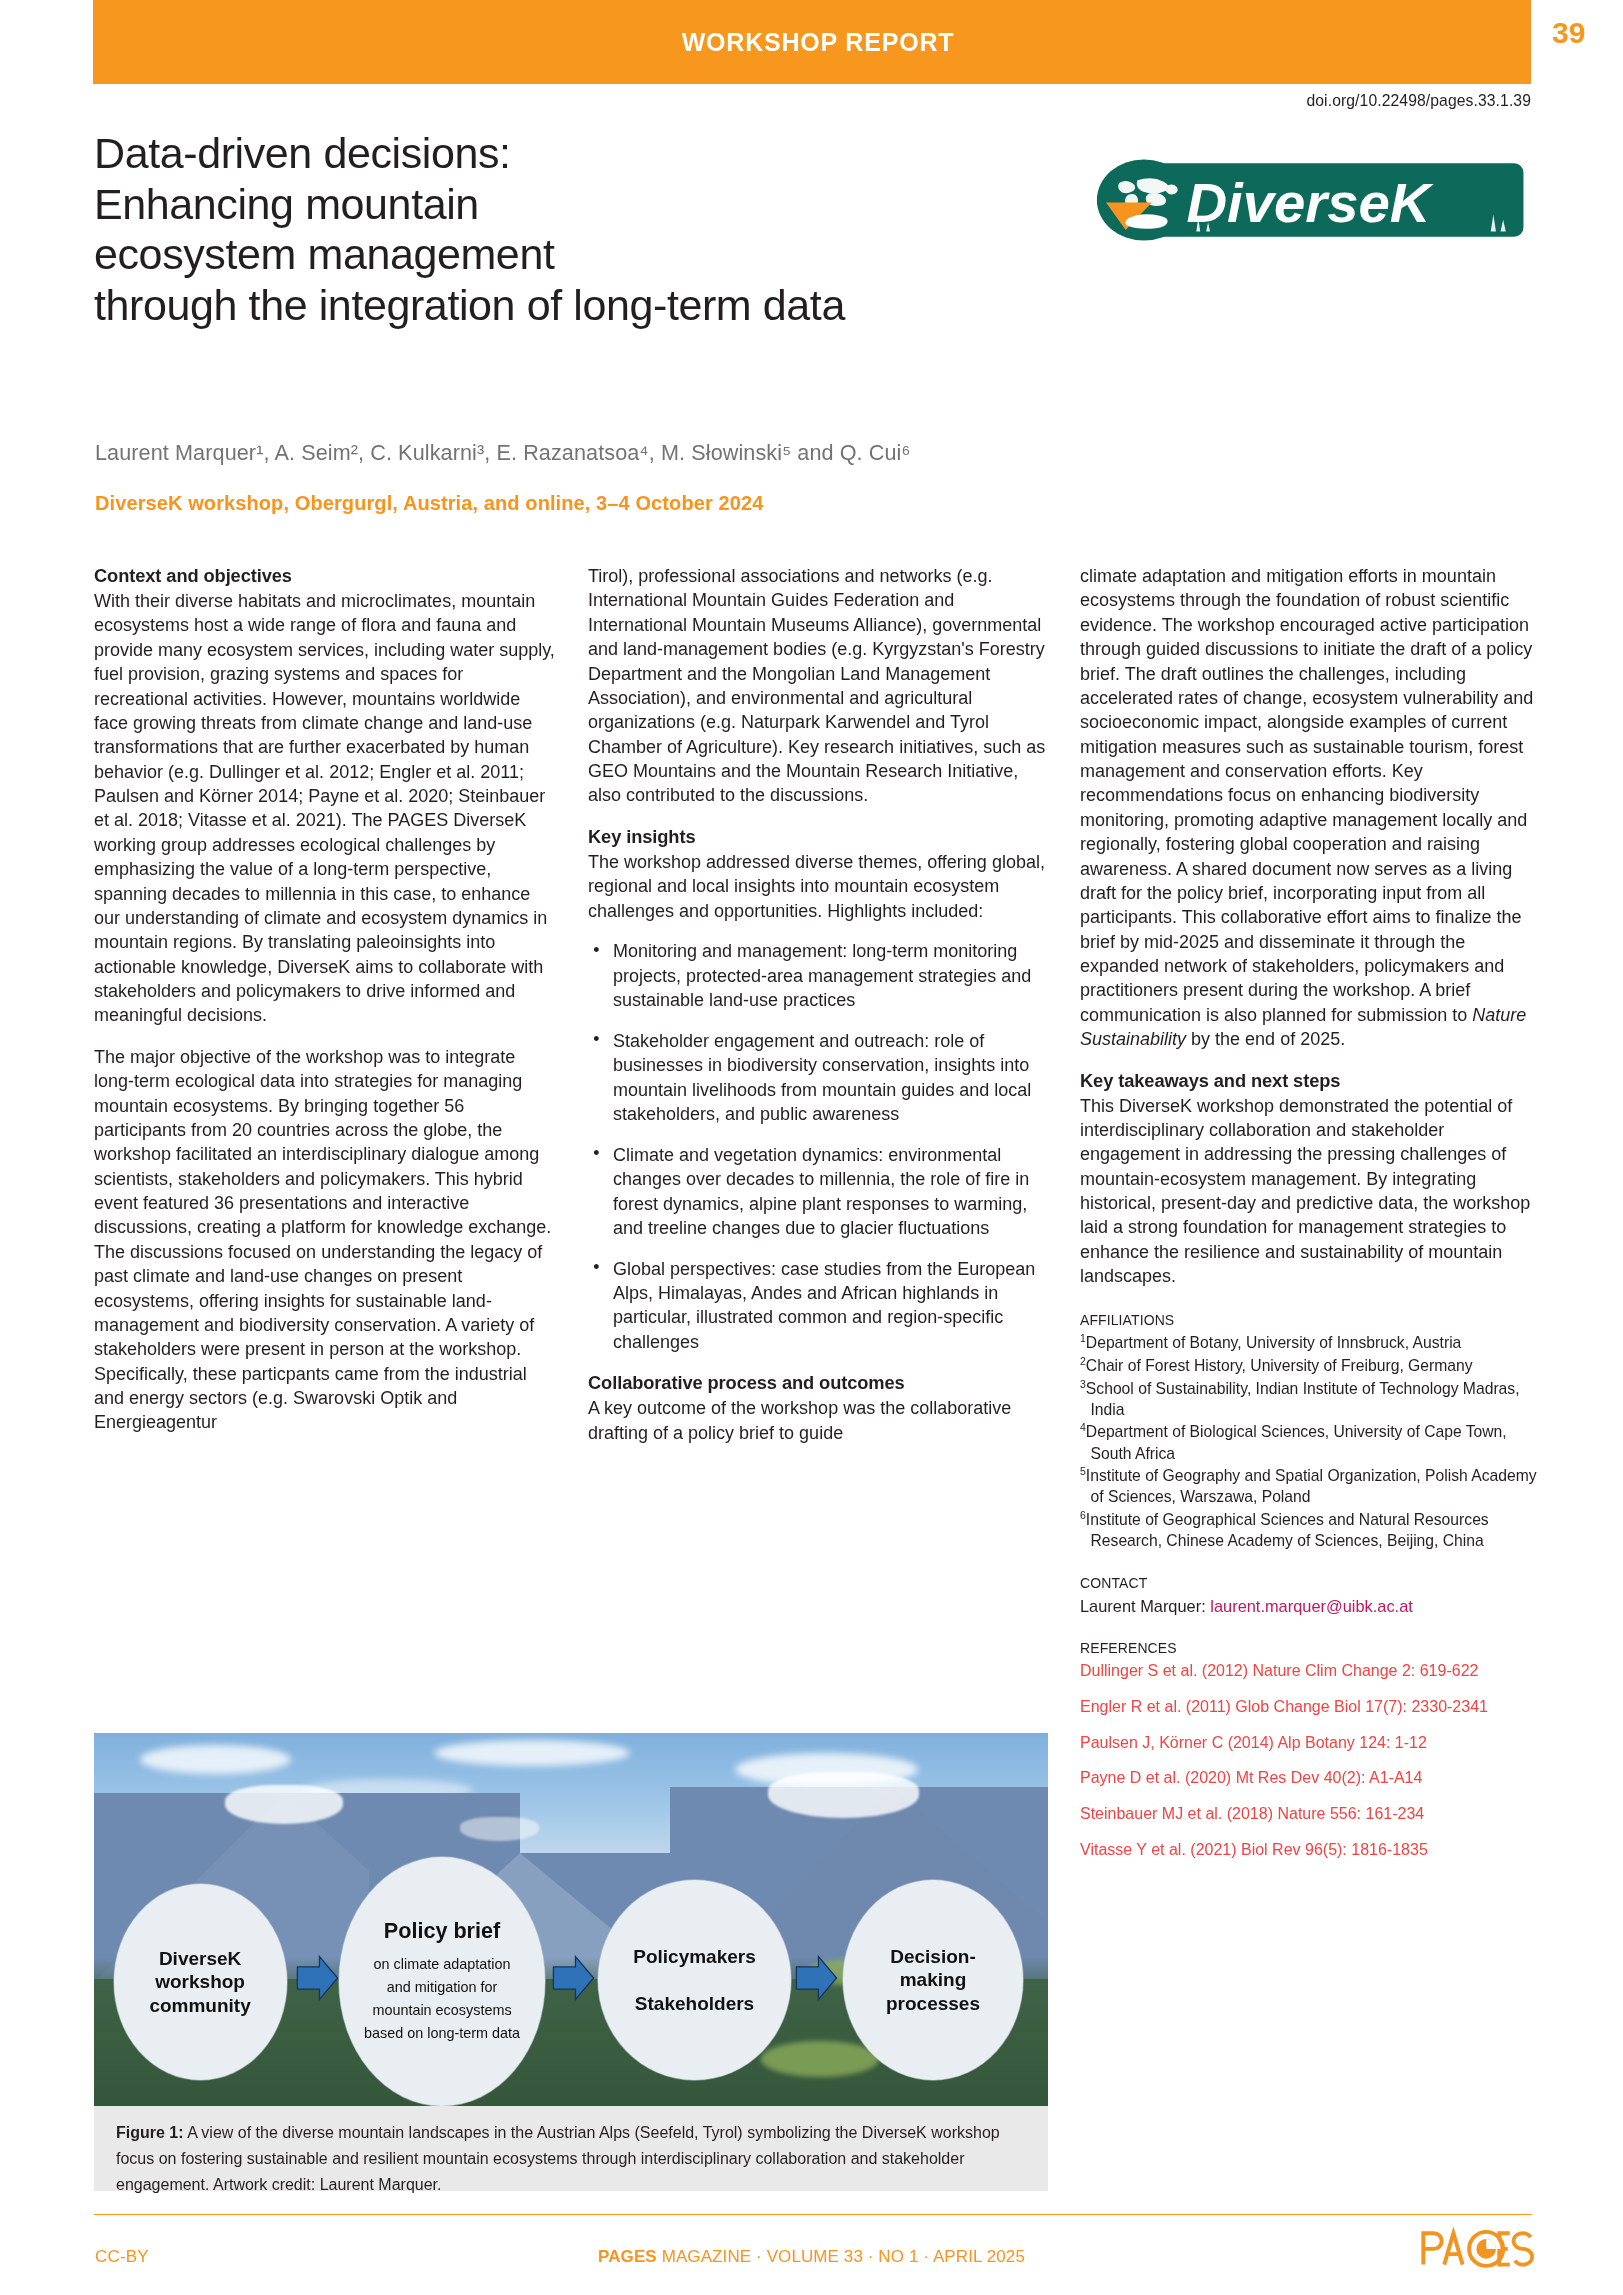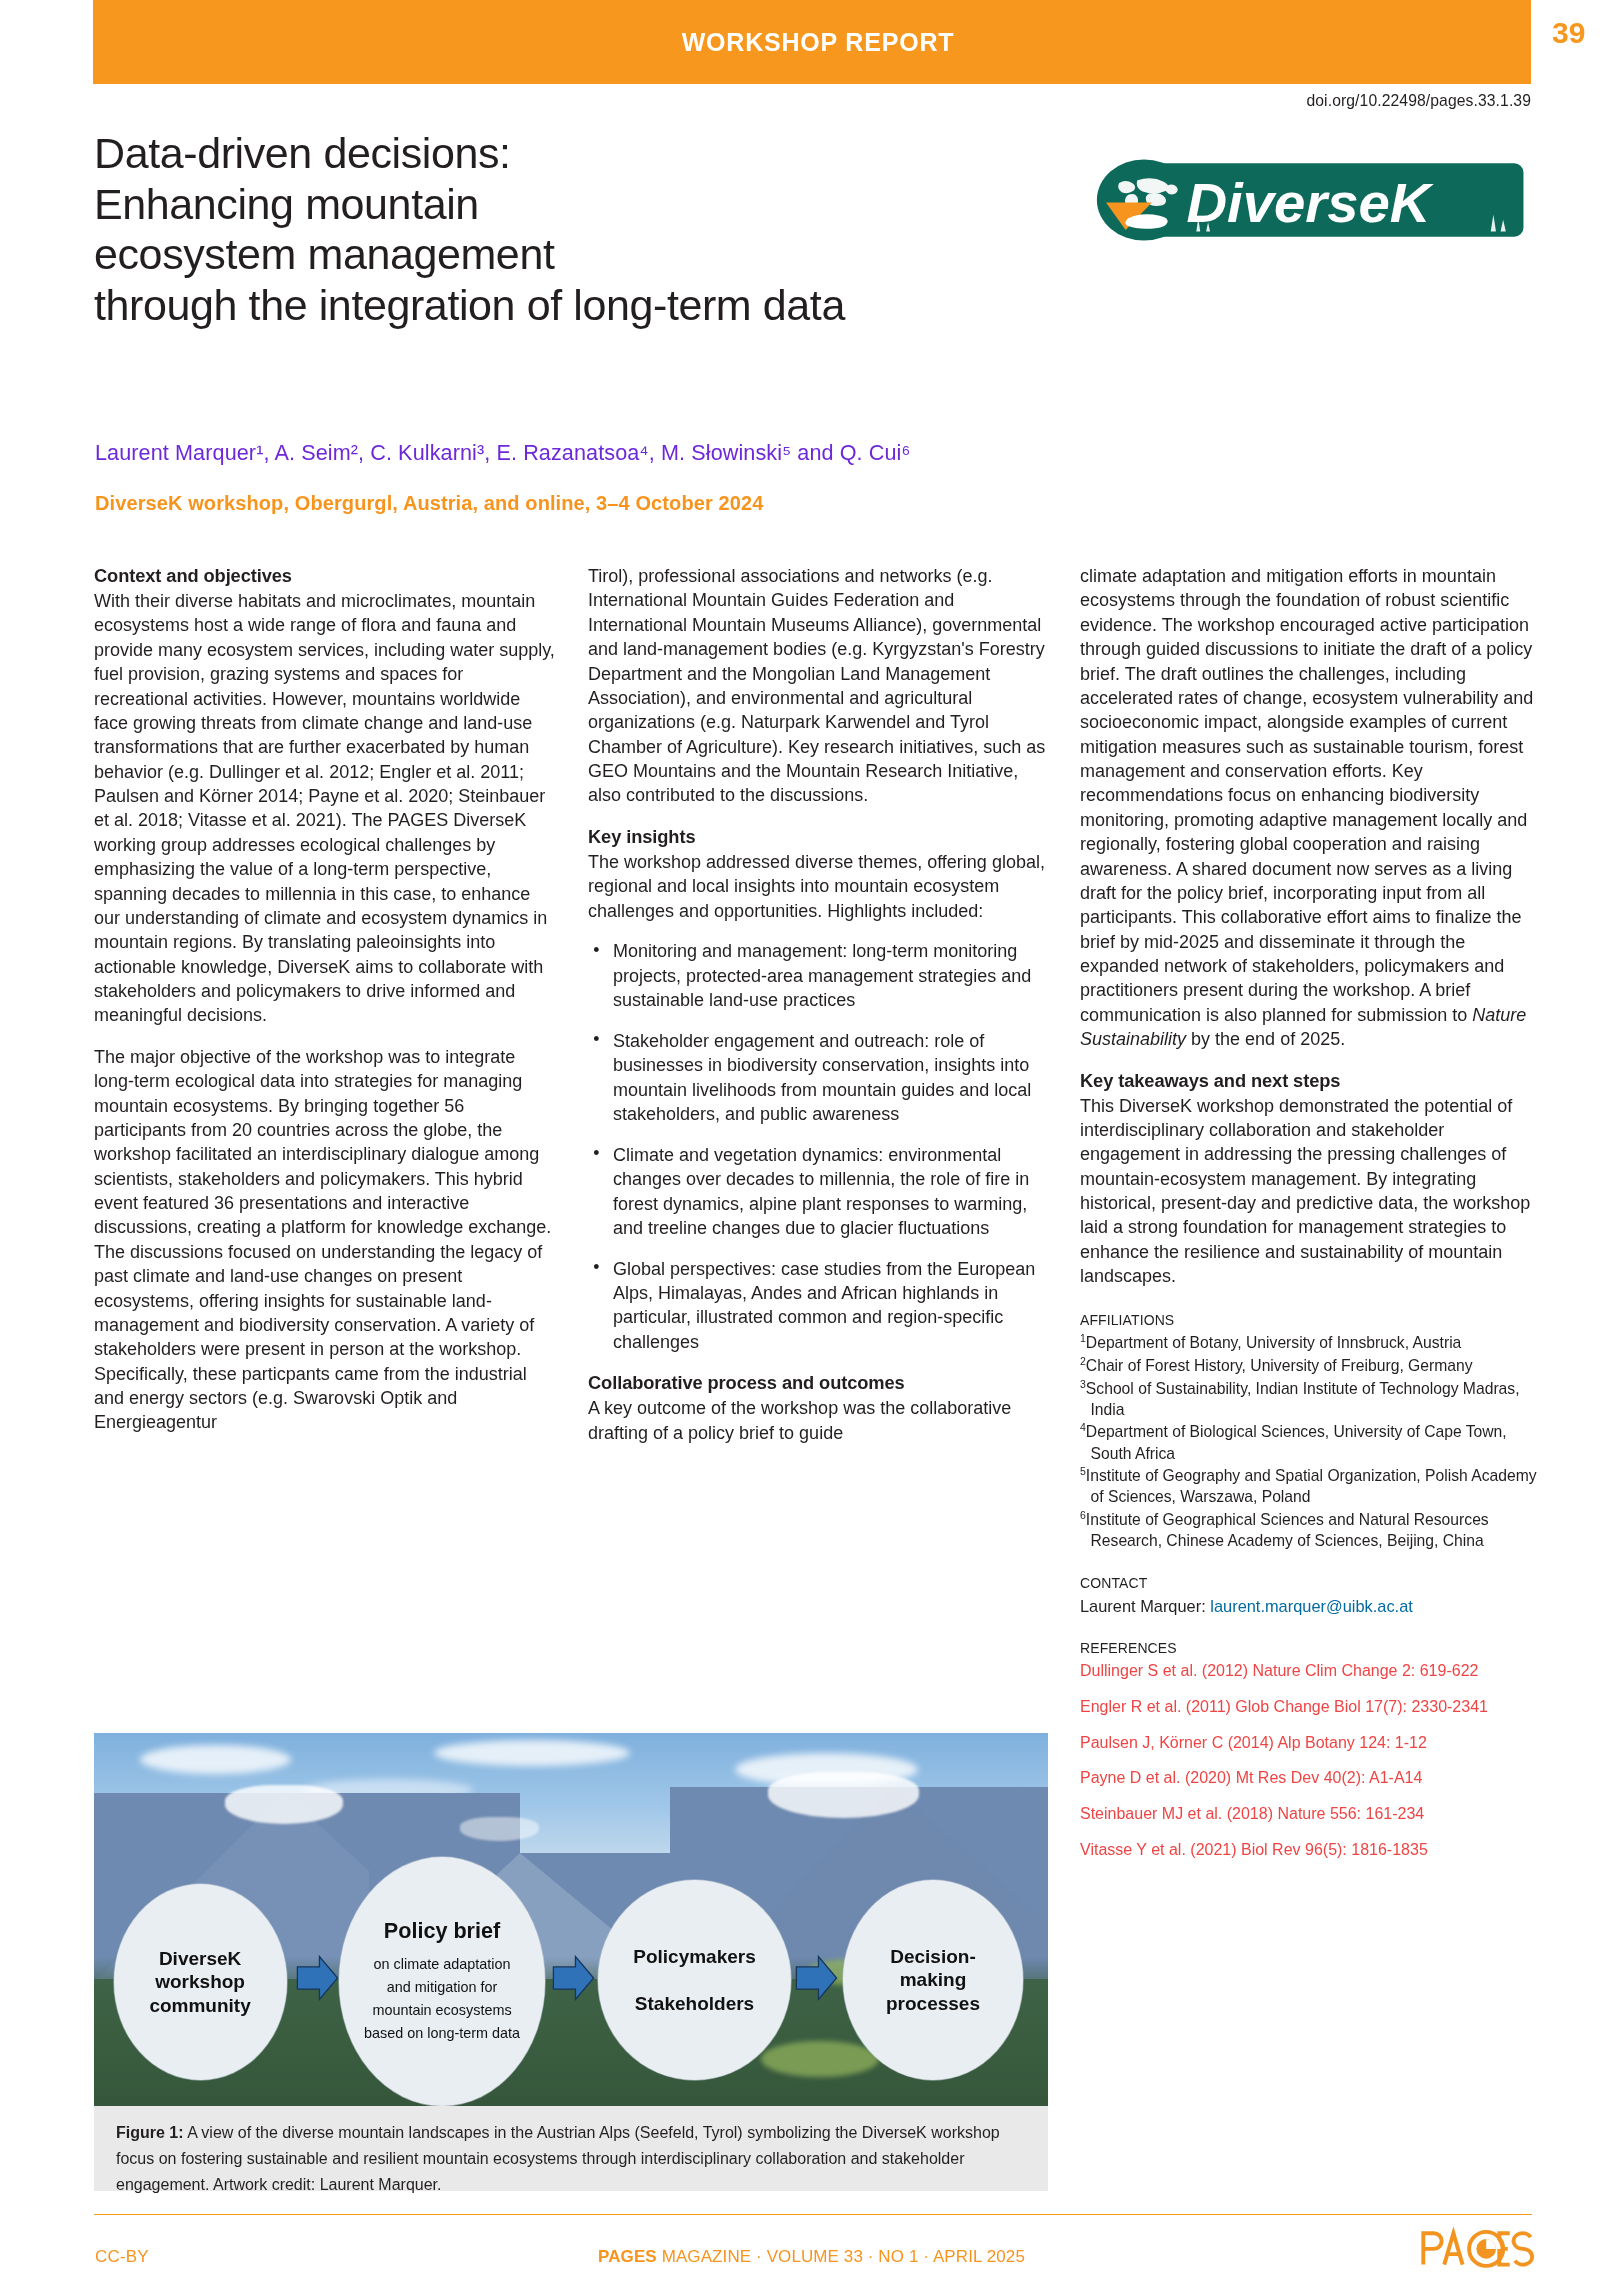--- a/index.html
+++ b/index.html
@@ -68,21 +68,21 @@
     font-weight: 400;
     color: #231f20;
     letter-spacing: -0.4px;
   }
   .title .tline { display: block; }
   .authors {
     position: absolute;
     left: 95px;
     top: 440px;
     font-size: 21.6px;
-    color: #6d28d9;
+    color: #737373;
     letter-spacing: 0.1px;
   }
   .event-line {
     position: absolute;
     left: 95px;
     top: 492px;
     font-size: 20px;
     font-weight: bold;
     color: #f7941e;
     letter-spacing: 0.1px;
@@ -140,21 +140,21 @@
     font-size: 14px;
     font-weight: 400;
     letter-spacing: 0.1px;
     margin-top: 22px;
     margin-bottom: 2.6px;
   }
   .aff-list { font-size: 15.7px; line-height: 1.33; }
   .aff-list div { padding-left: 10.5px; text-indent: -10.5px; margin-bottom: 0.7px; }
   .aff-list sup { font-size: 10.5px; vertical-align: super; }
   .contact-line { font-size: 16.4px; line-height: 1.35; }
-  .contact-line a, .email { color: #0369a1; text-decoration: none; }
+  .contact-line a, .email { color: #be185d; text-decoration: none; }
   .ref-list { font-size: 16px; line-height: 1.3; }
   .ref-list div { color: #ef4444; margin-bottom: 15px; }
 
   
   .figure {
     position: absolute;
     left: 94px;
     top: 1733px;
     width: 954px;
     height: 458px;

